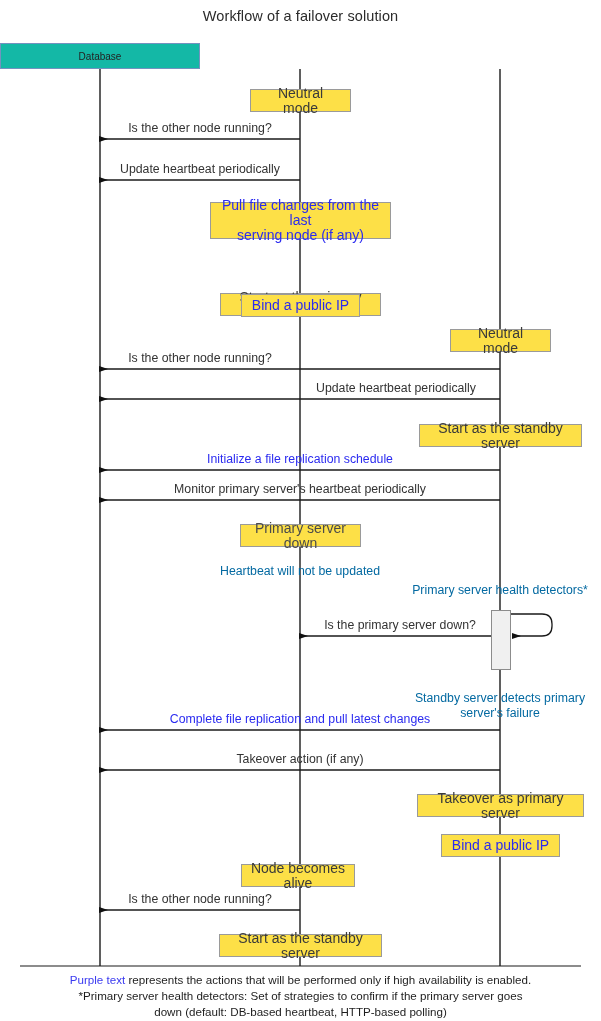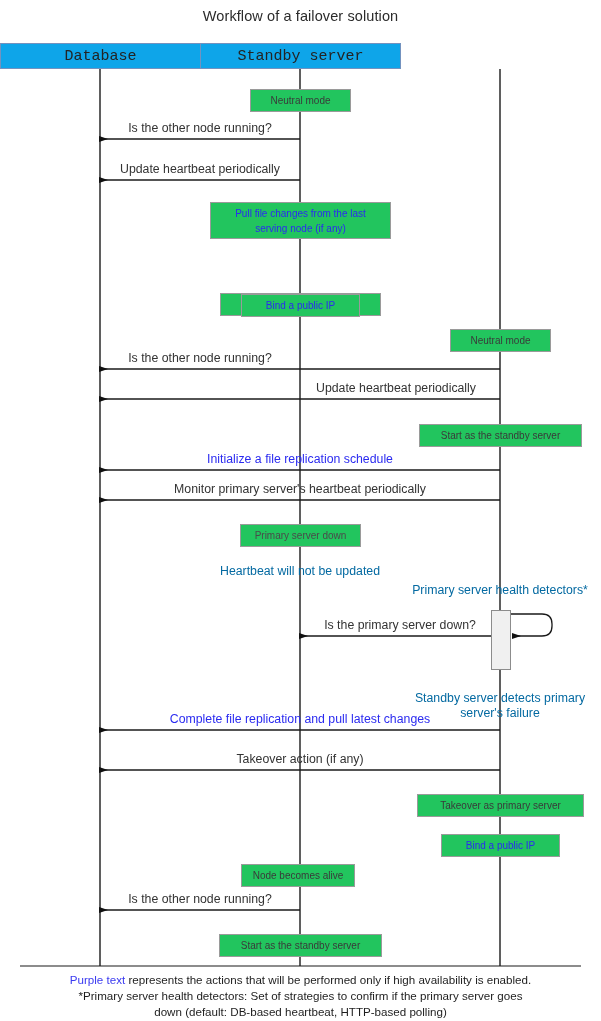--- a/index.html
+++ b/index.html
@@ -40,42 +40,41 @@
   .header-row {
     position: absolute;
     left: 0;
     top: 43px;
     width: 601px;
     height: 26px;
     display: flex;
   }
   .header-cell {
     box-sizing: border-box;
-    background: #0ea5e9;
+    background: #14b8a6;
     border: 1px solid #7392bf;
     border-right: none;
     display: flex;
     align-items: center;
     justify-content: center;
-    font-size: 15px;
+    font-size: 10px;
     color: #232323;
-    font-family: Liberation Mono, monospace;
   }
   .header-cell:last-child { border-right: 1px solid #7392bf; }
 
   .node {
     position: absolute;
     box-sizing: border-box;
-    background: #22c55e;
+    background: #fde047;
     border: 1px solid #9a9a9a;
     display: flex;
     align-items: center;
     justify-content: center;
     text-align: center;
-    font-size: 10px;
+    font-size: 14px;
     line-height: 15px;
     color: #3a3a3a;
     white-space: pre-line;
     padding: 0 8px;
   }
   .node.blue { color: #2b2bf0; }
   .node.dim  { color: #4a4a4a; }
 
   .msg-label {
     position: absolute;
@@ -116,21 +115,20 @@
 </style>
 </head>
 <body>
 
 <div id="diagram">
 
   <div class="title">Workflow of a failover solution</div>
 
   <div class="header-row">
     <div class="header-cell" style="width:200px">Database</div>
-    <div class="header-cell" style="width:201px">Standby server</div>
   </div>
 
   <svg id="svg-layer" viewBox="0 0 601 1021">
     <defs>
       <marker id="arrowhead" markerWidth="9" markerHeight="9" refX="8" refY="3.2" orient="auto" markerUnits="userSpaceOnUse">
         <path d="M0,3.2 L9,0.2 L9,6.2 Z" fill="#111111"></path>
       </marker>
     </defs>
     <g id="lifeline-lines">
         <line x1="100" x2="100" y1="69" y2="966" stroke="#1a1a1a" stroke-width="1.4"></line>

